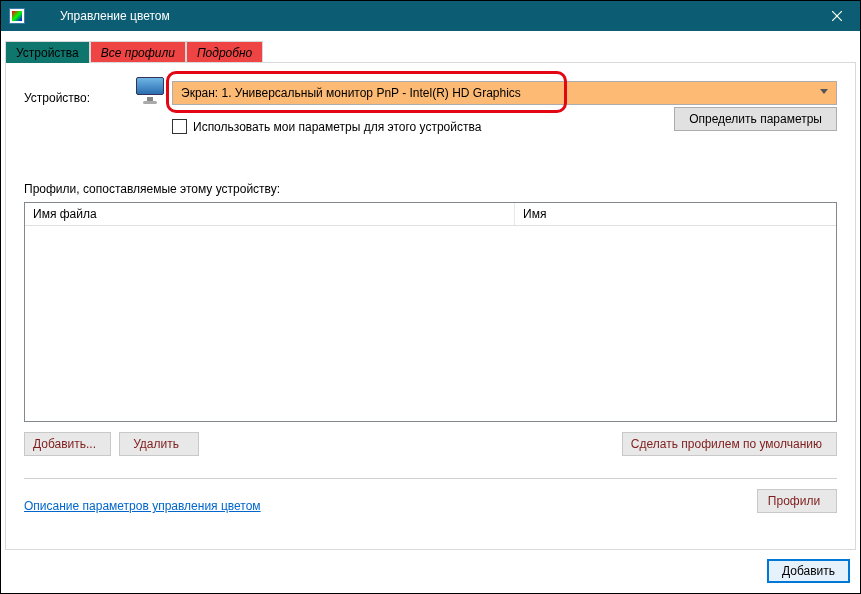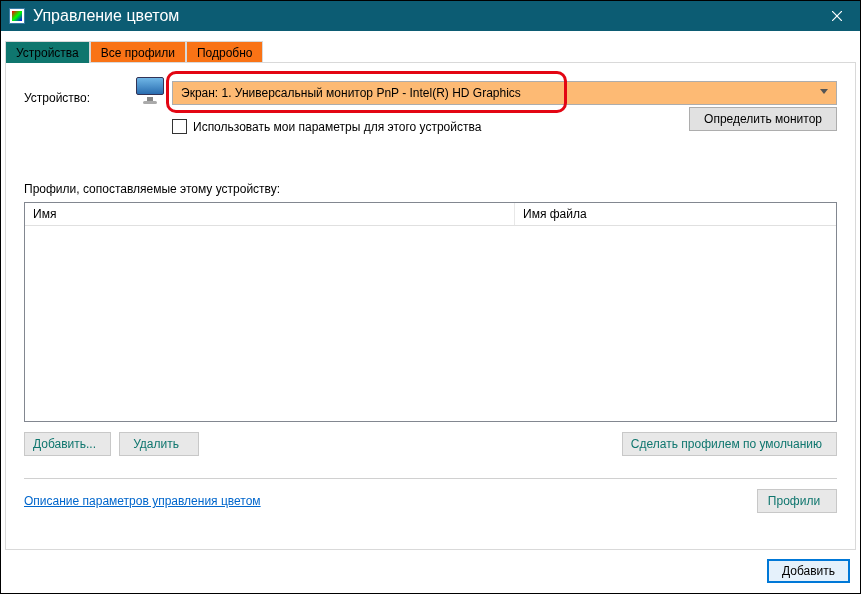--- a/index.html
+++ b/index.html
@@ -20,21 +20,21 @@
   }
   .title-icon {
     width: 16px; height: 16px;
     background: #fff; border: 1px solid #3a7ca5;
     margin-right: 8px; position: relative;
   }
   .title-icon::after {
     content: ""; position: absolute; inset: 2px;
     background: linear-gradient(135deg,#f00,#0f0,#00f);
   }
-  .title-text { flex: 1; font-size: 16px; }
+  .title-text { flex: 1; font-size: 12px; margin-left: 27px; }
   .close-btn {
     width: 46px; height: 30px;
     display: flex; align-items: center; justify-content: center;
     color: #fff; font-size: 14px; cursor: pointer;
   }
 
   .client {
     flex: 1; display: flex; flex-direction: column;
     background: #fff;
   }
@@ -55,21 +55,21 @@
     cursor: pointer;
     height: 22px;
     display: flex;
     align-items: center;
   }
   .tab.active {
     background: #0f766e;
     position: relative;
     z-index: 2;
   }
-  .tab.inactive { background: #f97316; }
+  .tab.inactive { background: #ef4444; font-style: italic; }
 
   .tab-panel {
     border: 1px solid #d9d9d9;
     margin: 0 4px 0 4px;
     padding: 14px 18px 10px 18px;
     flex: 1;
     display: flex; flex-direction: column;
     position: relative;
     top: -1px;
   }
@@ -136,21 +136,21 @@
   }
   .button {
     height: 24px; padding: 0 14px;
     border: 1px solid #adadad;
     background: #e1e1e1;
     display: inline-flex; align-items: center; justify-content: center;
     cursor: pointer; font-size: 12px;
     min-width: 80px;
   }
   .button:disabled, .button.disabled {
-    color: #0f766e; cursor: default; background: #e8e8e8;
+    color: #7f1d1d; cursor: default; background: #e8e8e8;
     border-color: #c8c8c8;
     padding-left: 8px;
   }
   .button.primary {
     border: 1px solid #0078d7;
     background: #e5f1fb;
     box-shadow: inset 0 0 0 1px #0078d7;
   }
   .identify-row {
     position: absolute; right: 18px; top: 44px;
@@ -185,21 +185,21 @@
 
   .panel-divider {
     border: none; border-top: 1px solid #d0d0d0;
     margin: 22px 0 10px 0;
   }
   .link {
     color: #0066cc; text-decoration: underline;
     cursor: pointer;
   }
   .bottom-link-row {
-    display: flex; align-items: center; gap: 44px;
+    display: flex; align-items: flex-end; gap: 44px;
   }
   .bottom-link-row .spacer { flex: 1; }
 
   .dialog-buttons {
     display: flex; justify-content: flex-end;
     padding: 8px 10px 10px 10px;
     border-top: 0;
   }
 </style>
 </head>
@@ -245,35 +245,35 @@
           <div class="dropdown">
             <span>Экран: 1. Универсальный монитор PnP - Intel(R) HD Graphics</span>
             <span class="chev"></span>
           </div>
           <div class="highlight-ring"></div>
         </div>
       </div>
 
       <div class="identify-row">
         <button class="button">
-          <span>Определить монитор</span>
+          <span>Определить параметры</span>
         </button>
       </div>
 
       <div class="checkbox-row">
         <div class="checkbox"></div>
         <span>Использовать мои параметры для этого устройства</span>
       </div>
 
       <div class="section-label">Профили, сопоставляемые этому устройству:</div>
 
       <div class="profile-table">
         <div class="col-headers">
+          <div class="h"><span>Имя файла</span></div>
           <div class="h"><span>Имя</span></div>
-          <div class="h"><span>Имя файла</span></div>
         </div>
         <div class="table-body"></div>
       </div>
 
       <div class="button-row">
         <button class="button disabled">
             <span>Добавить...</span>
           </button>
         <button class="button disabled">
             <span>Удалить</span>

